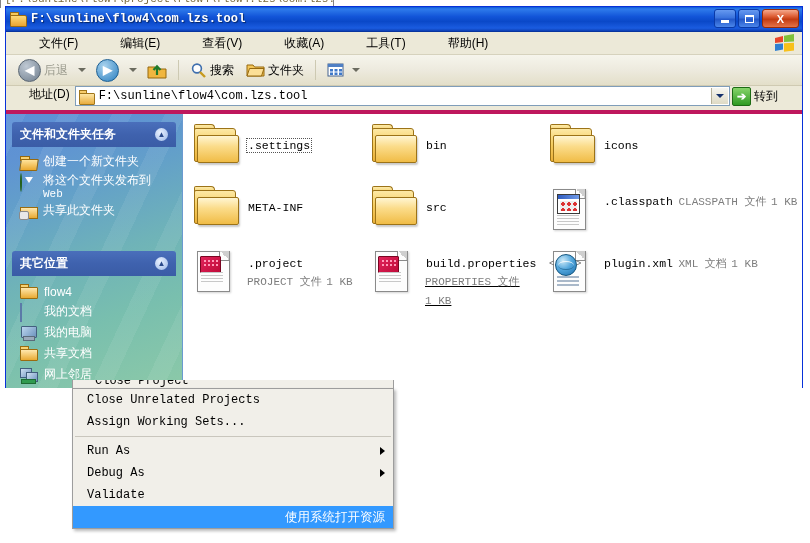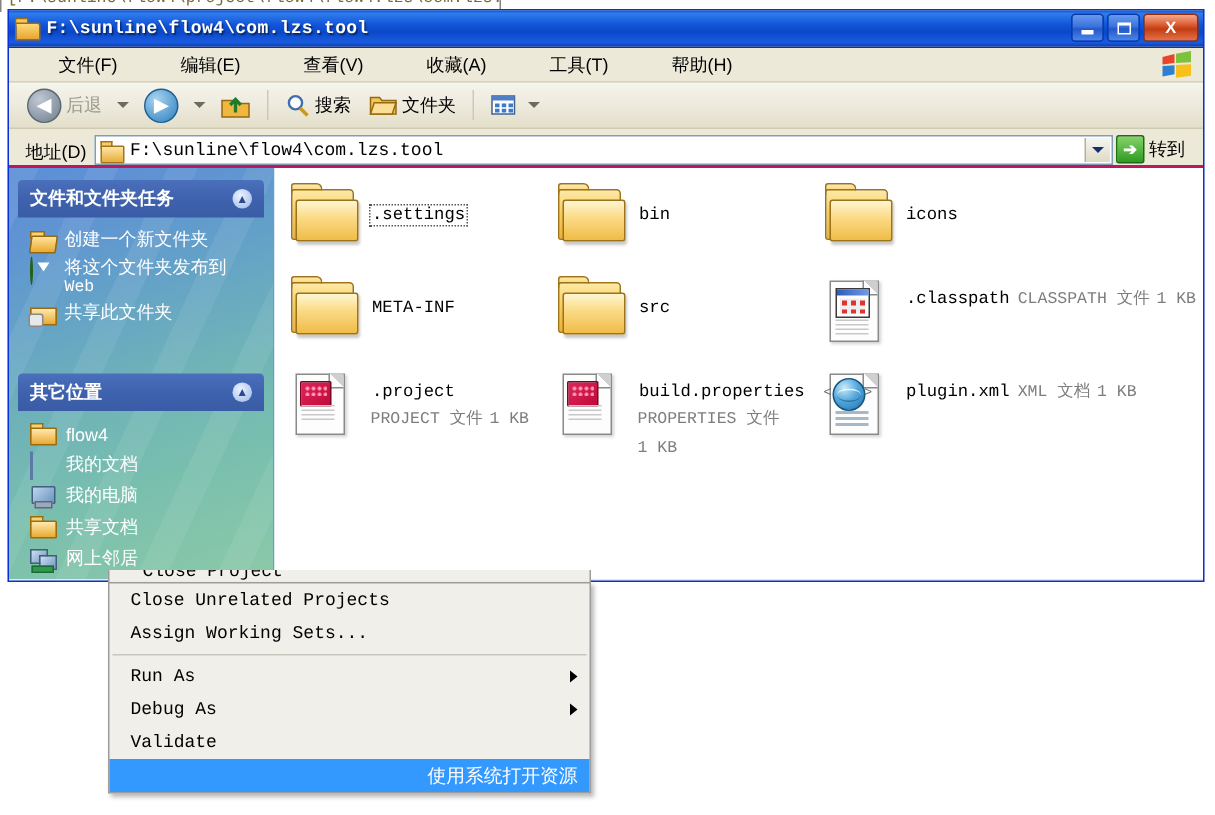--- a/index.html
+++ b/index.html
@@ -103,22 +103,22 @@
   .caret { width:0;height:0;border-left:4px solid transparent;border-right:4px solid transparent;
            border-top:4px solid #6b6b5f; margin: 0 4px;}
 
   .circ-ico { width: 21px; height: 21px; border-radius: 50%; display:flex;align-items:center;justify-content:center; }
   .circ-back { background: radial-gradient(circle at 35% 30%, #bfc9d4, #6f7d8c); border:1px solid #5a6672; }
   .circ-fwd  { background: radial-gradient(circle at 35% 30%, #a9d3ee, #2a7fc0); border:1px solid #1d5f92; }
   .arw { color: #fff; font-size: 12px; line-height: 1; font-weight: bold; }
 
   
   .addressbar {
-    height: 24px; background: #ece9d8; display: flex; align-items: flex-end;
-    padding: 0 8px; border-bottom: 2px solid #be185d;
+    height: 24px; background: #ece9d8; display: flex; align-items: flex-start;
+    padding: 0 20px; border-bottom: 4px solid #be185d;
   }
   .addr-label { font-size: 12px; padding: 0 5px 0 3px; color:#000; white-space: nowrap; }
   .addr-input {
     flex: 1; height: 20px; background: #fff; border: 1px solid #7f9db9;
     display: flex; align-items: center; position: relative; box-sizing: border-box;
   }
   .addr-input .ficon { width: 16px; height: 13px; margin: 0 4px 0 3px; position: relative; }
   .addr-input .ficon .b {
     position:absolute; left:0; top:3px; width:14px; height:10px;
     background: linear-gradient(to bottom, #fde6a4, #e8ac3d); border:1px solid #a0761c; border-radius:1px;
@@ -603,21 +603,21 @@
             </span>
           </div>
 
           <div class="fitem">
             <span class="file48">
               <i class="page"></i>
                 <i class="fold"></i>
                 <i class="grid-red"></i>
                 <i class="lines"></i>
             </span>
-            <span class="meta" style="padding-top:3px;">
+            <span class="meta" style="padding-top:3px;text-decoration:underline;">
               <span class="fname">build.properties</span>
               <span class="fsub">PROPERTIES 文件</span>
               <span class="fsub">1 KB</span>
             </span>
           </div>
 
           <div class="fitem">
             <span class="file48">
               <i class="page"></i>
                 <i class="fold"></i>

